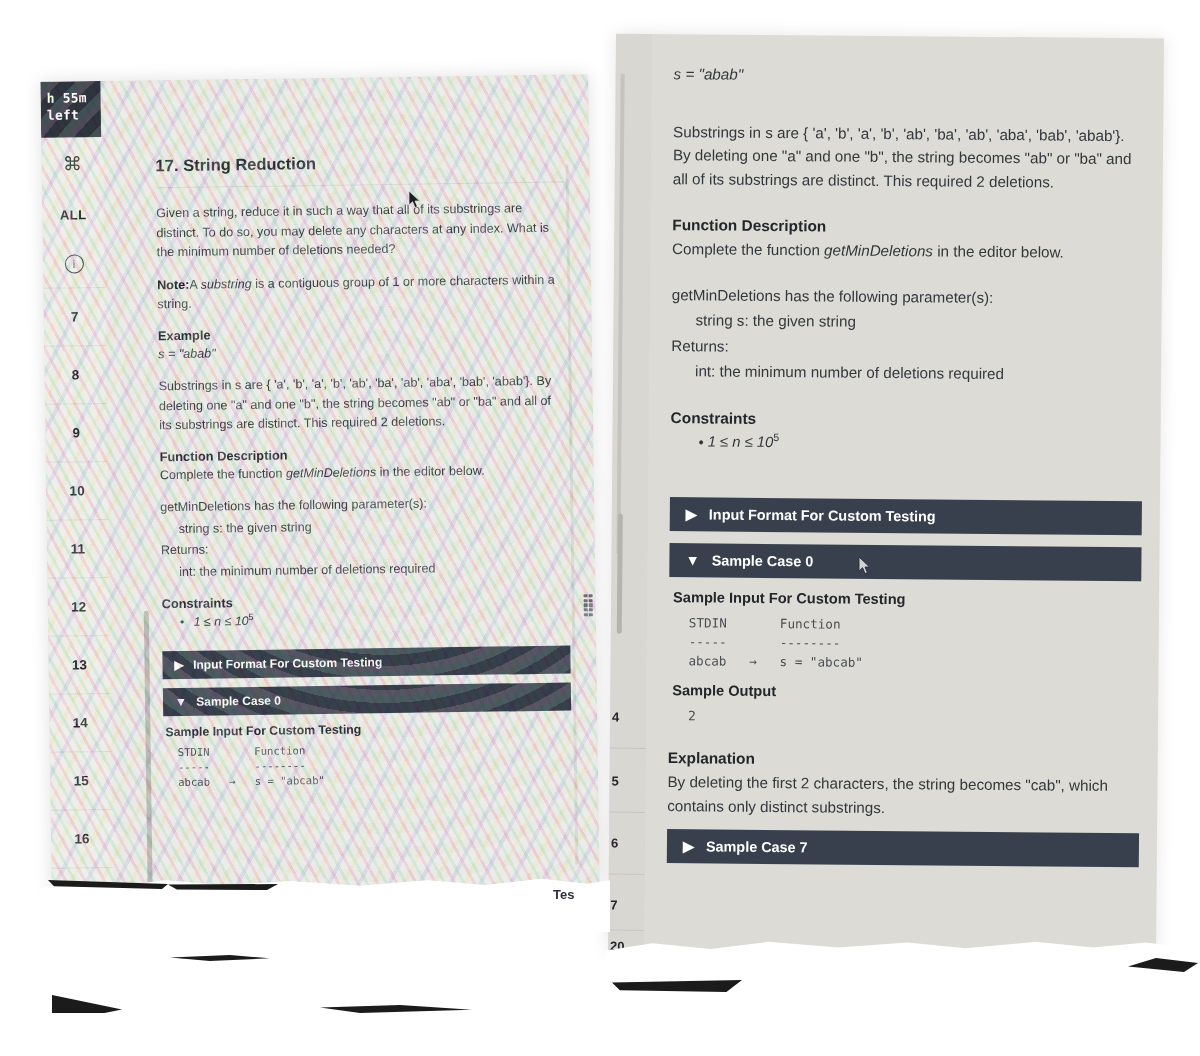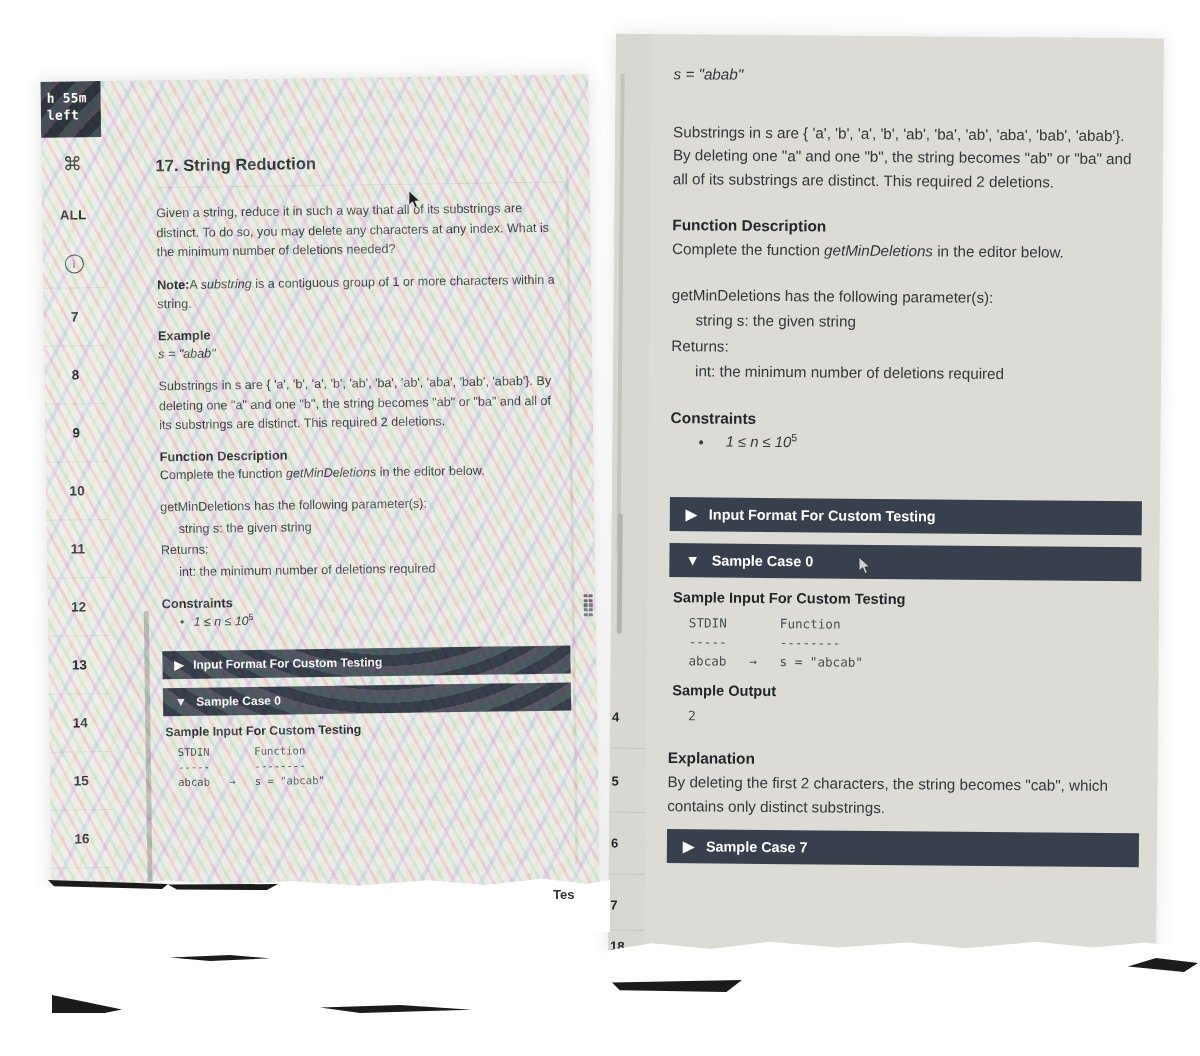--- a/index.html
+++ b/index.html
@@ -272,21 +272,21 @@
   <div id="right-rail">
     <div class="rrail-num" style="top:676px">4</div>
     <div class="rrail-sep" style="top:714px"></div>
     <div class="rrail-num" style="top:740px">5</div>
     <div class="rrail-sep" style="top:778px"></div>
     <div class="rrail-num" style="top:802px">6</div>
     <div class="rrail-sep" style="top:840px"></div>
     <div class="rrail-num" style="top:864px">7</div>
     <div class="rrail-sep" style="top:896px"></div>
     <div class="rrail-num" style="top:872px;left:-2px;opacity:0"></div>
-    <div class="rrail-num" style="top:905px">18</div>
+    <div class="rrail-num" style="top:905px">20</div>
   </div>
 
   <div class="right-vline"></div>
   <div class="right-scrollbar"></div>
 
   <div id="right-content">
     <div id="right-scroll">
 
       <div class="rp" style="margin-bottom:34px"><em class="it">s = "abab"</em></div>
 
@@ -297,21 +297,21 @@
         <span>Complete the function </span><em class="it">getMinDeletions</em><span> in the editor below.</span>
       </div>
 
       <div class="rp" style="margin:22px 0 2px 0">getMinDeletions has the following parameter(s):</div>
       <div class="rp" style="margin:0 0 2px 24px">string s:  the given string</div>
       <div class="rp" style="margin-bottom:2px">Returns:</div>
       <div class="rp" style="margin:0 0 26px 24px">int: the minimum number of deletions required</div>
 
       <div class="rh">Constraints</div>
       <div class="rbullet">
-        • <span style="margin-left:18px"><em class="it"><span>1 ≤ n ≤ 10</span></em><sup>5</sup></span>
+        • <span style="margin-left:0"><em class="it"><span>1 ≤ n ≤ 10</span></em><sup>5</sup></span>
       </div>
 
       <div class="rbar" style="margin-top:48px">
         <span>▶</span>
         <span style="margin-left:8px">Input Format For Custom Testing</span>
       </div>
 
       <div class="rbar">
         <span>▼</span>
         <span style="margin-left:8px">Sample Case 0</span>

